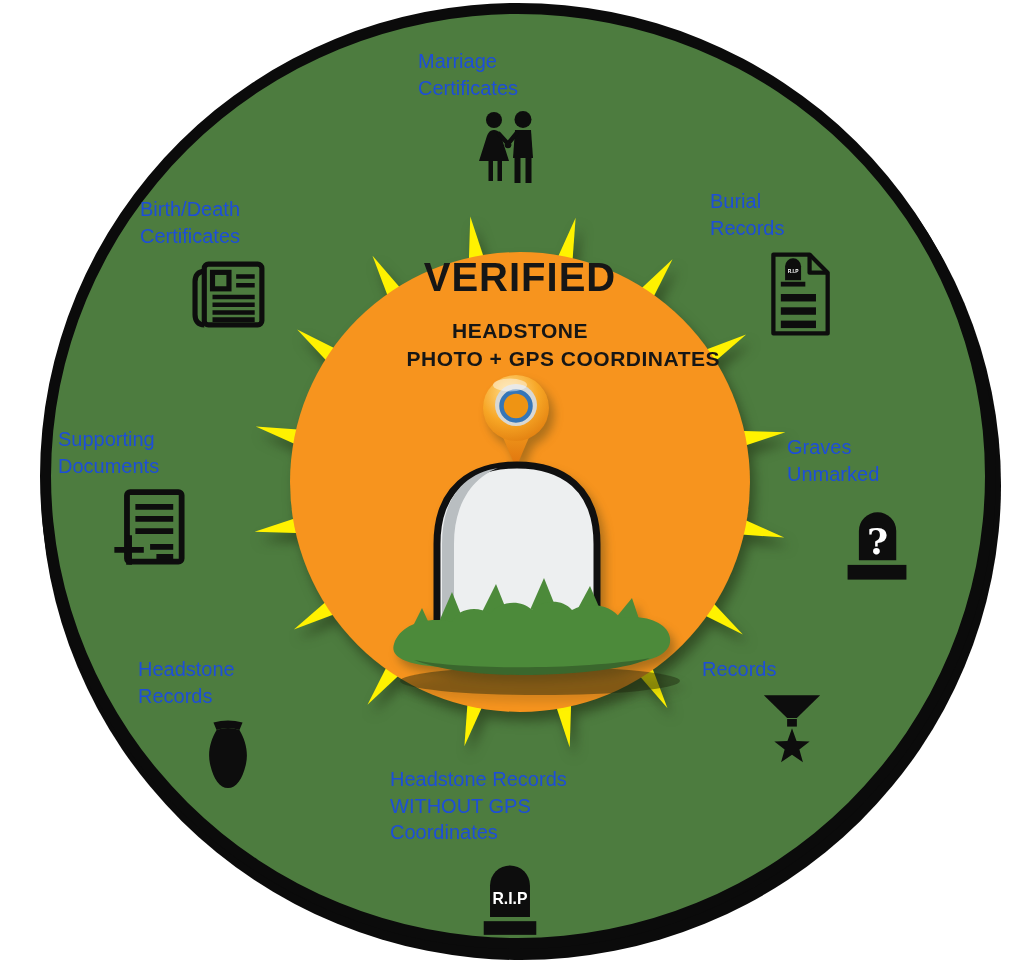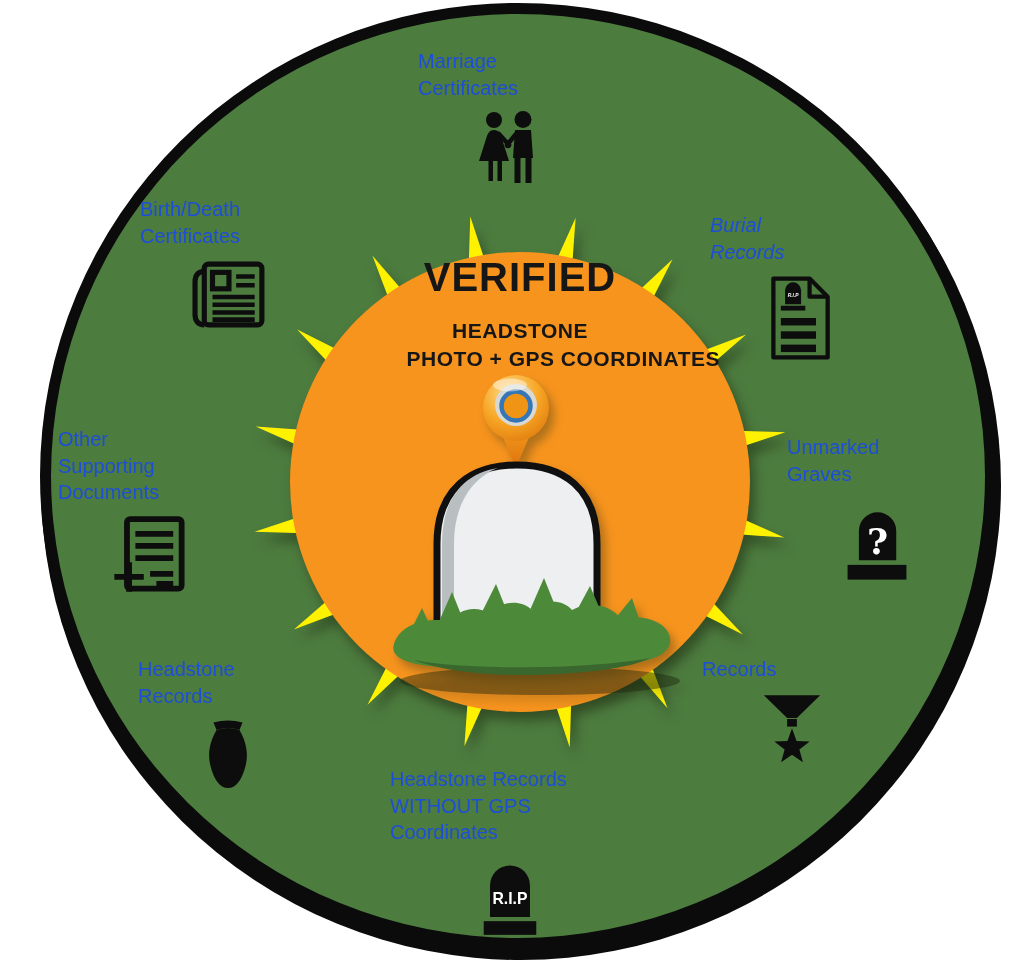--- a/index.html
+++ b/index.html
@@ -21,21 +21,21 @@
   .center-text .t3{font-size:21px;font-weight:700;margin-top:4px;letter-spacing:.5px;text-align:right;}
 
   .illustration{position:absolute;left:380px;top:372px;z-index:2;
                 filter:drop-shadow(5px 7px 5px rgba(40,45,20,0.35));}
 
   .category{position:absolute;width:180px;text-align:left;color:#1d4ed8;
             font-size:20px;line-height:1.33;z-index:4;}
   .category svg{display:block;margin:10px auto 0;}
   .cat-marriage{left:418px;top:48px;}
   .cat-birthdeath{left:140px;top:196px;}
-  .cat-burial{left:710px;top:212px;font-style:italic;}
+  .cat-burial{left:710px;top:188px;}
   .cat-otherdocs{left:58px;top:426px;}
   .cat-unmarked{left:787px;top:434px;}
   .cat-cremation{left:138px;top:656px;}
   .cat-military{left:702px;top:656px;}
   .cat-headstone{left:390px;top:766px;width:240px;}
 
   svg text{font-family:"Liberation Sans", sans-serif;}
   .serif-q{font-family:"DejaVu Serif", serif;}
   .ic{fill:#0d0d0d;}
   .ic-stroke{fill:none;stroke:#0d0d0d;}
@@ -160,33 +160,32 @@
       <path class="ic" d="M17,27 V14 a7.5,7.5 0 0 1 15,0 V27 Z"></path>
       <text x="24.5" y="20.5" text-anchor="middle" font-size="4.6" font-weight="bold" fill="#ffffff">R.I.P</text>
       <rect class="ic" x="13" y="28.5" width="23" height="4.5"></rect>
       <rect class="ic" x="13" y="40" width="33" height="7"></rect>
       <rect class="ic" x="13" y="52.5" width="33" height="7"></rect>
       <rect class="ic" x="13" y="65" width="33" height="7"></rect>
     </svg>
   </div>
 
   <div class="category cat-otherdocs">
-    <div>Other</div>
     <div>Supporting</div>
     <div>Documents</div>
     <svg width="80" height="82" viewBox="0 0 76 78">
       <rect class="ic-stroke" x="18" y="3" width="52" height="66" rx="3" stroke-width="5.5"></rect>
       <path class="ic-stroke" d="M26,17 H62 M26,28.5 H62 M26,40 H62 M40,55 H62 M46,64.5 H62" stroke-width="5.5"></path>
       <path class="ic-stroke" d="M6,58 H34 M20,44 V72" stroke-width="5.5"></path>
     </svg>
   </div>
 
   <div class="category cat-unmarked">
+    <div>Graves</div>
     <div>Unmarked</div>
-    <div>Graves</div>
     <svg width="80" height="86" viewBox="0 0 66 76">
       <path class="ic" d="M17,56 V30 a16.5,16.5 0 0 1 33,0 V56 Z"></path>
       <text class="serif-q" x="33.5" y="50" text-anchor="middle" font-size="32" font-weight="bold" fill="#ffffff">?</text>
       <rect class="ic" x="7" y="60" width="52" height="13"></rect>
     </svg>
   </div>
 
   <div class="category cat-cremation">
     <div>Headstone</div>
     <div>Records</div>

